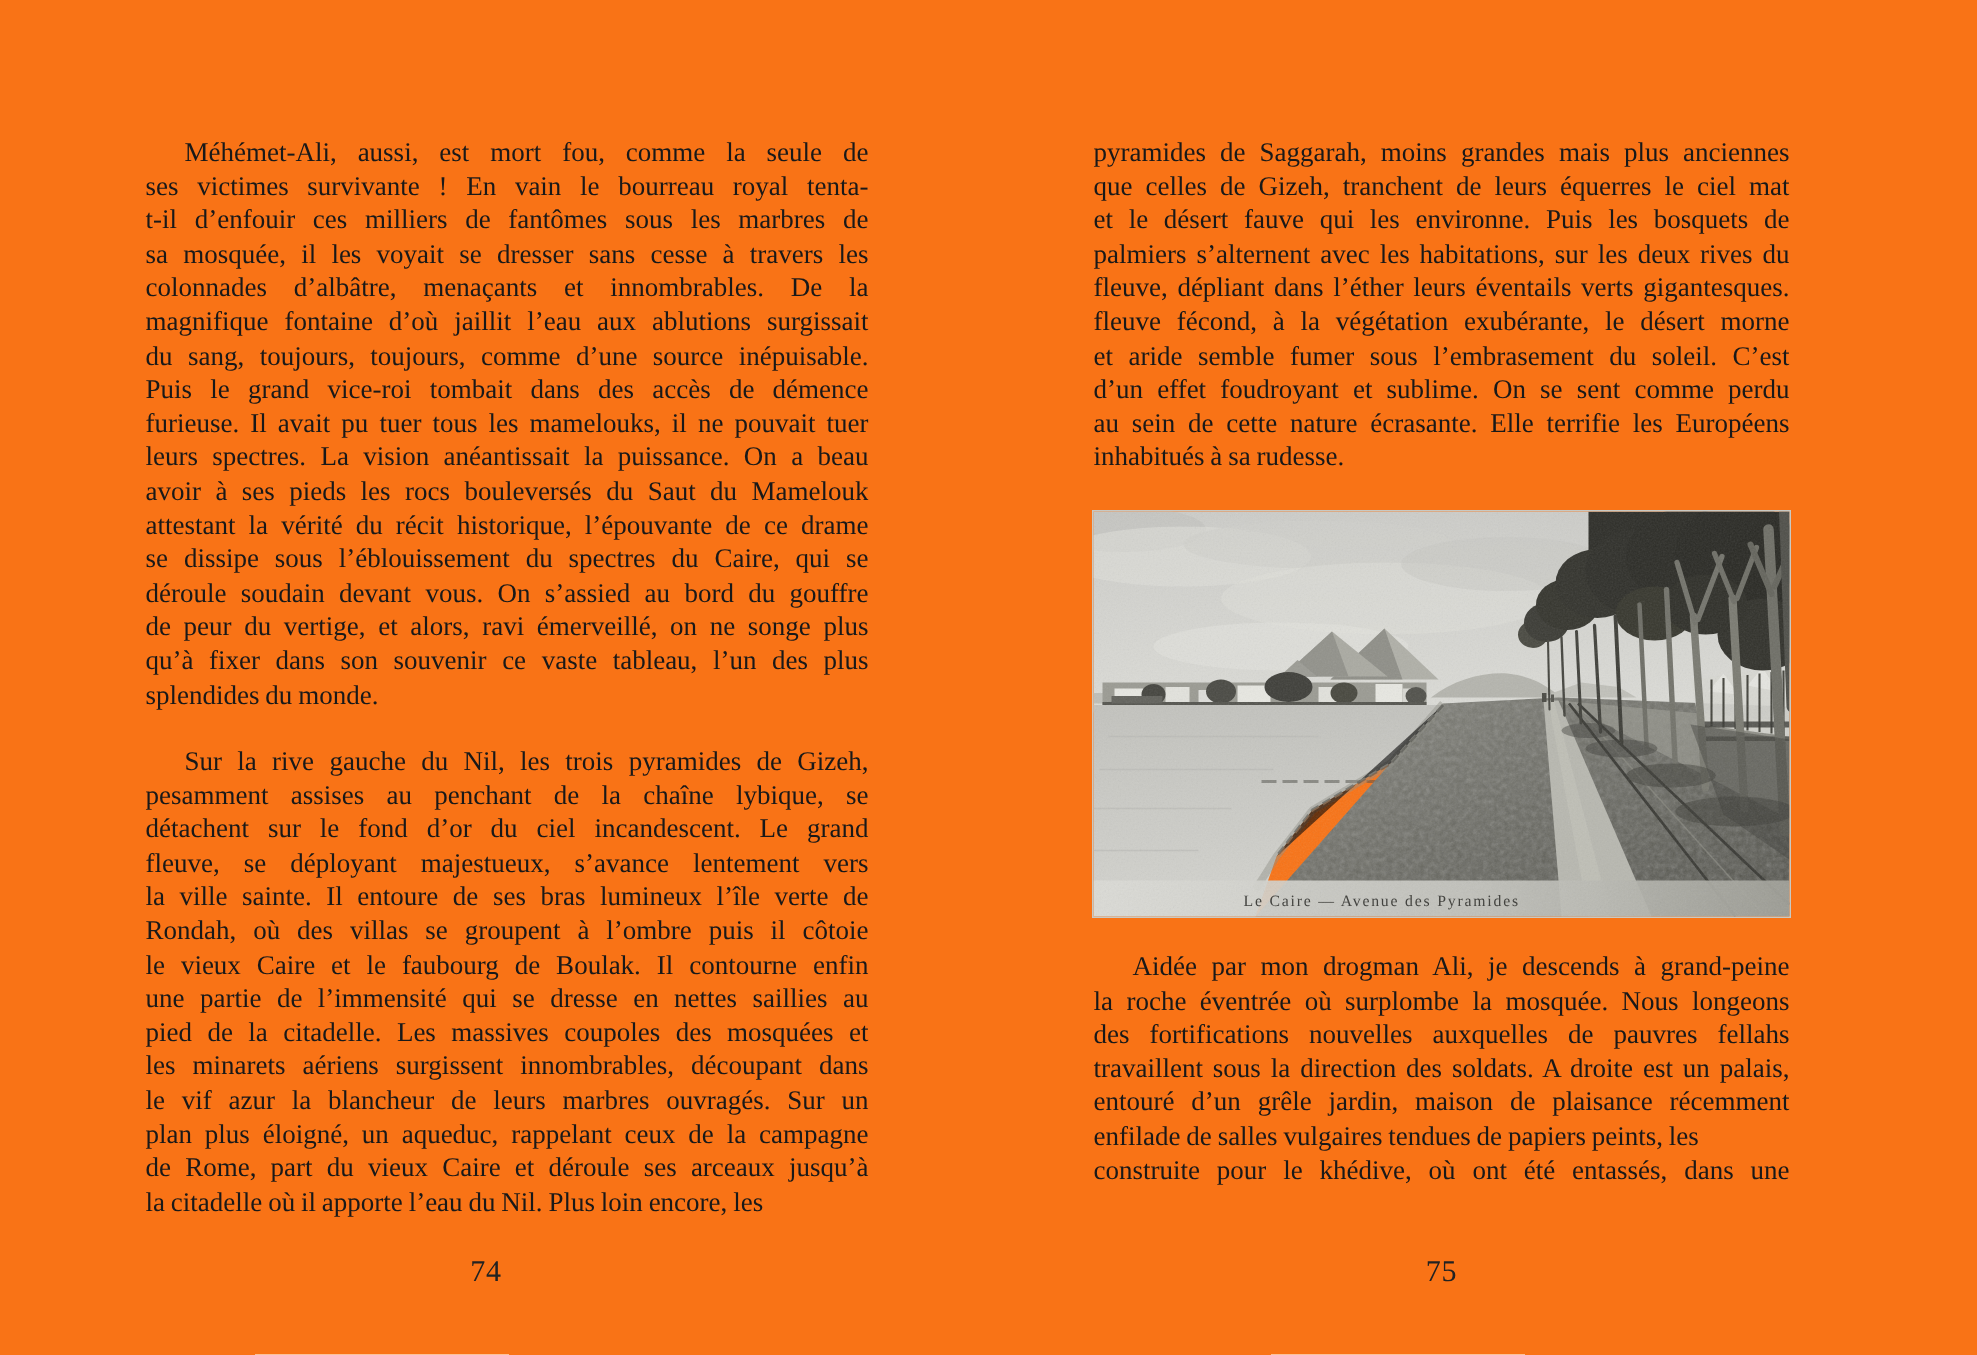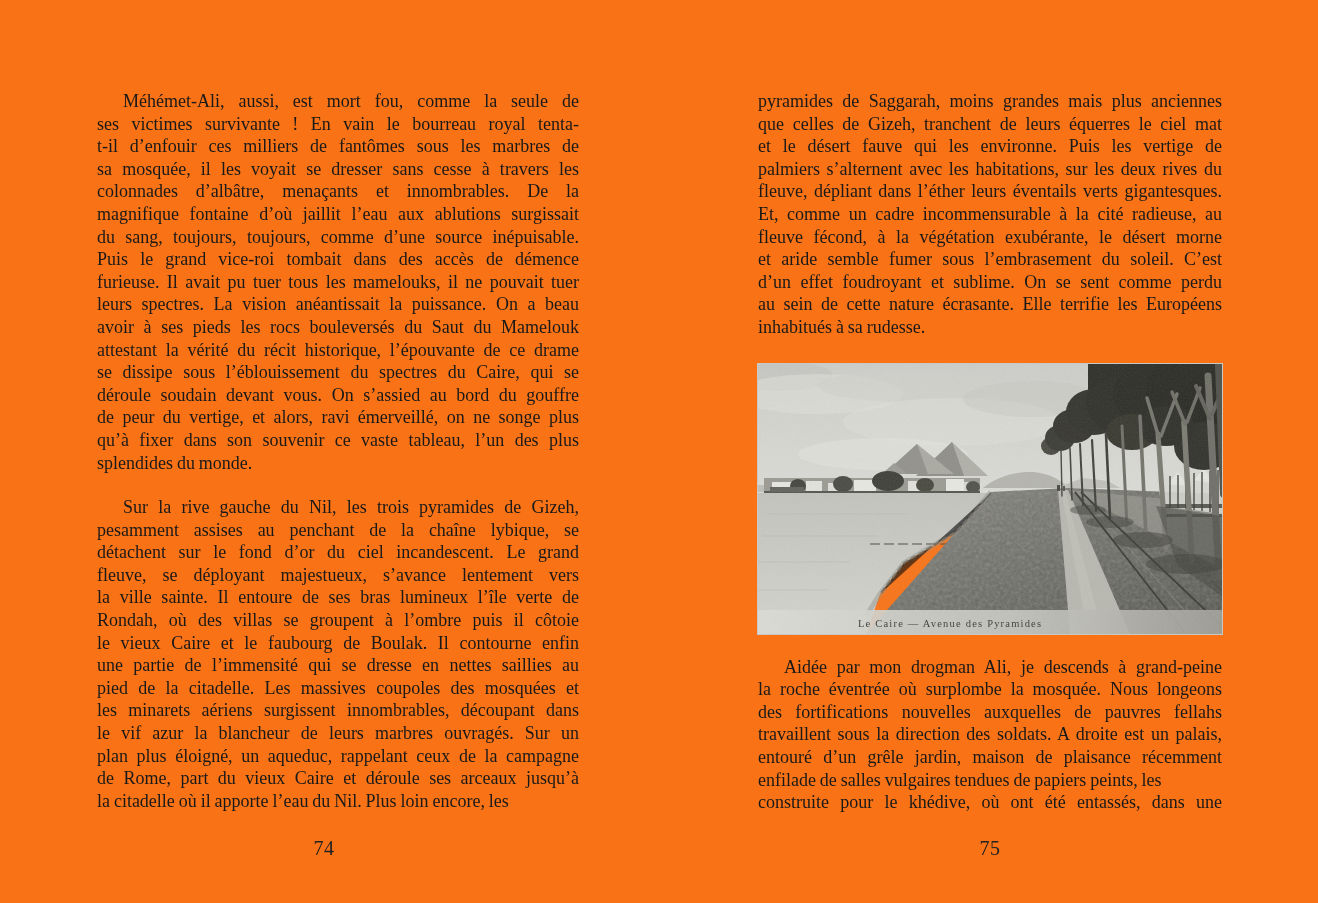--- a/index.html
+++ b/index.html
@@ -3,21 +3,21 @@
 <meta charset="utf-8">
 <style>
   html,body { margin:0; padding:0; background:#ffffff; }
   .spread {
     position:relative; width:1318px; height:903px; background:#f97316;
     font-family:"Liberation Serif","DejaVu Serif",serif; color:#191919;
     overflow:hidden;
   }
   .page-col { position:absolute; top:90px; font-size:18px; line-height:22.6px; }
   #left-col  { left:97px;  width:482px; }
-  #right-col { left:758px; width:464px; }
+  #right-col { left:729px; width:464px; }
 
   .line {
     height:22.6px; line-height:22.6px; overflow:hidden;
     text-align:justify; text-align-last:justify;
     word-spacing:-0.6px; white-space:normal;
   }
   .line.last { text-align-last:left; }
   .paragraph.indent .line:first-child { text-indent:26px; }
   .para-group .paragraph + .paragraph { margin-top:22px; }
 
@@ -74,24 +74,23 @@
         </div>
       </div>
     <div class="page-number">74</div>
   </div>
 
   <div id="right-col" class="page-col">
     <div class="para-group">
         <div class="paragraph">
           <div class="line">pyramides de Saggarah, moins grandes mais plus anciennes</div>
           <div class="line">que celles de Gizeh, tranchent de leurs équerres le ciel mat</div>
-          <div class="line">et le désert fauve qui les environne. Puis les vertige de</div>
+          <div class="line">et le désert fauve qui les environne. Puis les bosquets de</div>
           <div class="line">palmiers s’alternent avec les habitations, sur les deux rives du</div>
           <div class="line">fleuve, dépliant dans l’éther leurs éventails verts gigantesques.</div>
-          <div class="line">Et, comme un cadre incommensurable à la cité radieuse, au</div>
           <div class="line">fleuve fécond, à la végétation exubérante, le désert morne</div>
           <div class="line">et aride semble fumer sous l’embrasement du soleil. C’est</div>
           <div class="line">d’un effet foudroyant et sublime. On se sent comme perdu</div>
           <div class="line">au sein de cette nature écrasante. Elle terrifie les Européens</div>
           <div class="line last">inhabitués à sa rudesse.</div>
         </div>
       </div>
 
     <figure class="photo-block" style="margin-left:0;margin-right:0;border-radius:25px;">
       <svg width="464" height="270" viewBox="0 0 464 270" role="img">

